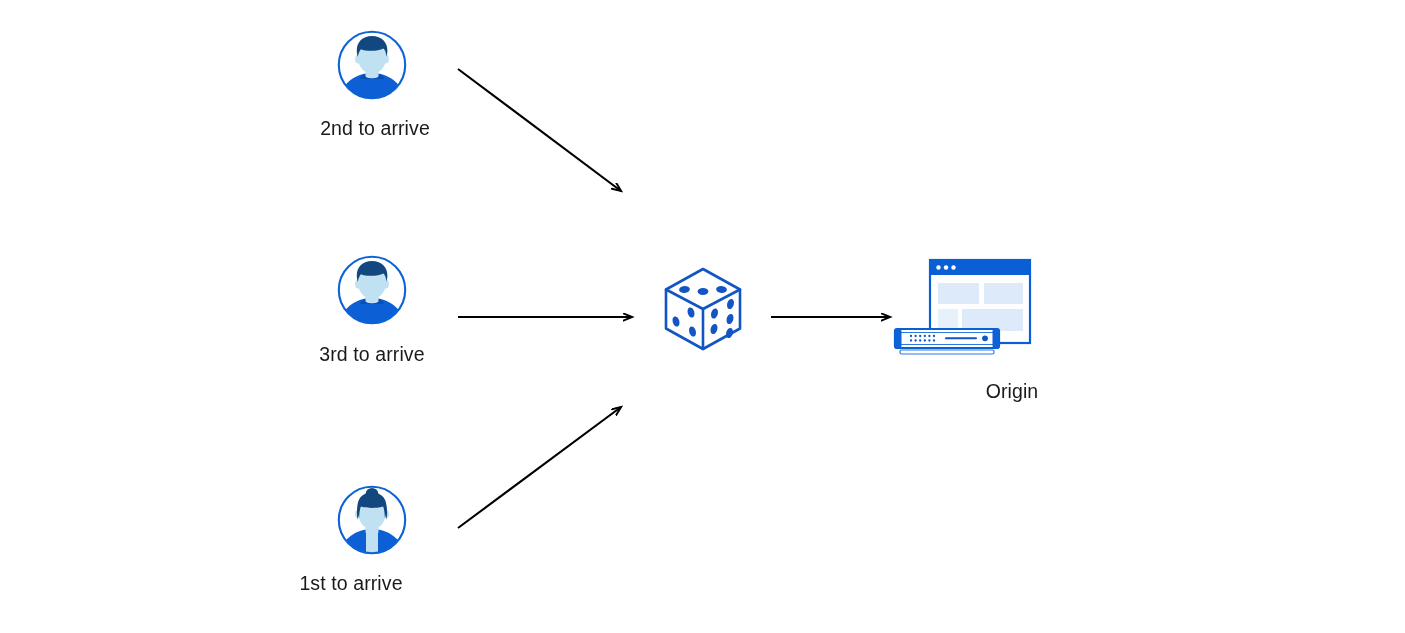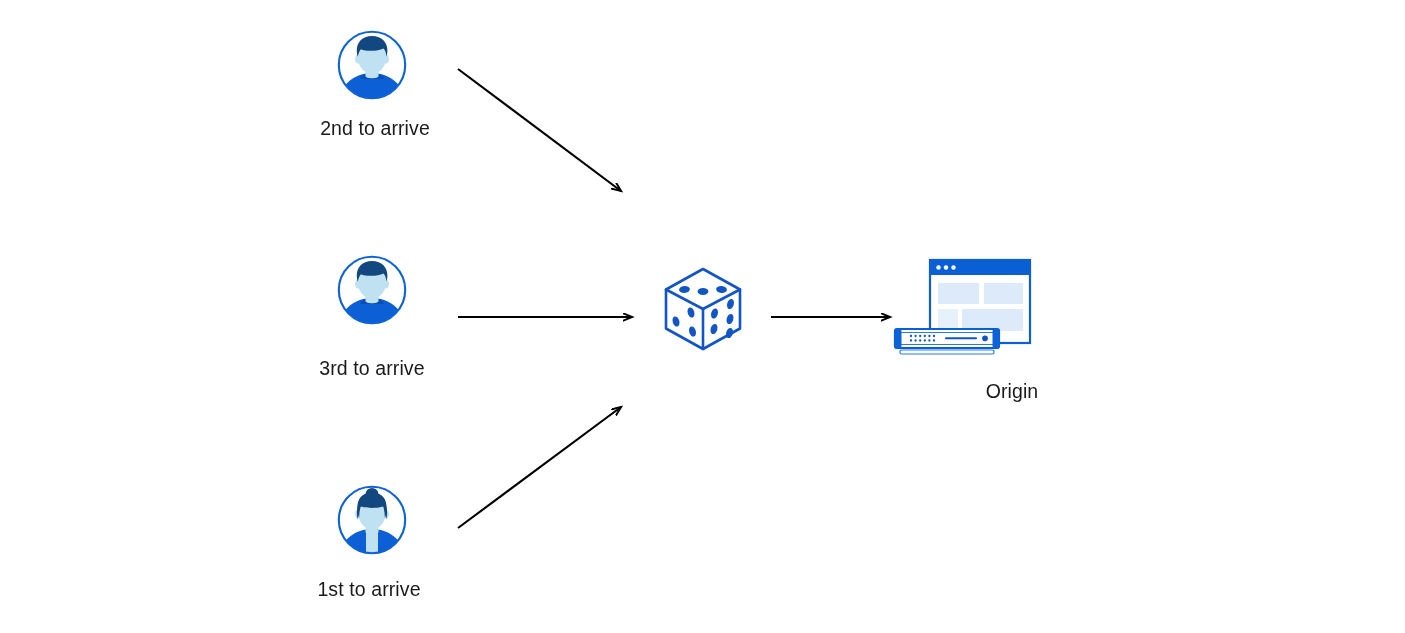--- a/index.html
+++ b/index.html
@@ -109,21 +109,21 @@
         <path d="M 29.5 36 L 42.5 36 L 42.5 47 C 42.5 50 29.5 50 29.5 47 Z" fill="#bfe1f2"></path>
         <path d="M 29.5 36 L 42.5 36 L 42.5 41 C 38 43.5 34 43.5 29.5 41 Z" fill="#a8d4ea"></path>
         <ellipse cx="22.4" cy="30" rx="3.3" ry="4.6" fill="#bfe1f2"></ellipse>
         <ellipse cx="49.6" cy="30" rx="3.3" ry="4.6" fill="#bfe1f2"></ellipse>
         <path d="M 36 8.5 C 46.5 8.5 50.5 16 50.5 26.5 C 50.5 36.5 45 44.5 36 44.5 C 27 44.5 21.5 36.5 21.5 26.5 C 21.5 16 25.5 8.5 36 8.5 Z" fill="#bfe1f2"></path>
         <path d="M 36 7 C 26 7 20.8 13.4 20.8 21.6 C 20.8 24.4 21.2 26.4 21.8 27.8 C 22.4 24.2 23.6 21.6 25 20.2 C 29.4 22.4 42 22.6 47.4 19.4 C 49.4 21 50.2 24.2 50.3 27.6 C 51 26.2 51.4 24.2 51.4 21.6 C 51.4 13.4 46 7 36 7 Z" fill="#12487f"></path>
       </g>
       <circle cx="36" cy="36" r="33.2" fill="none" stroke="#0b63d6" stroke-width="2.1"></circle>
     </svg>
   </div>
-  <div class="caption" style="left:372px; top:356px; transform:translateX(-50%);">3rd to arrive</div>
+  <div class="caption" style="left:372px; top:342px; transform:translateX(-50%);">3rd to arrive</div>
 
   <div class="node" style="left:336px; top:484px;">
     <svg width="72" height="72" viewBox="0 0 72 72">
       <defs>
         <clipPath id="clipC">
             <circle cx="36" cy="36" r="33.2"></circle>
           </clipPath>
       </defs>
       <circle cx="36" cy="36" r="33.2" fill="#ffffff"></circle>
       <g clip-path="url(#clipC)">
@@ -136,21 +136,21 @@
         <path d="M 36 9 C 46 9 50 16.5 50 27 C 50 37 44.8 45 36 45 C 27.2 45 22 37 22 27 C 22 16.5 26 9 36 9 Z" fill="#bfe1f2"></path>
 
         <ellipse cx="36" cy="9.3" rx="6.2" ry="5.2" fill="#12487f"></ellipse>
         <path d="M 36 8.5 C 25.5 8.5 21.3 15.5 21.3 24 C 21.3 27.8 22.1 31.4 23.2 33.6 C 23.2 29 23.8 25.2 24.9 22.6 C 29 23.9 33 24 36 24 C 39 24 43 23.9 47.1 22.6 C 48.2 25.2 48.8 29 48.8 33.6 C 49.9 31.4 50.7 27.8 50.7 24 C 50.7 15.5 46.5 8.5 36 8.5 Z" fill="#12487f"></path>
         <path d="M 22.6 20 C 20.6 25 20.4 30.5 21.8 35.5 C 22.6 31 23 26 24.4 21.8 Z" fill="#12487f"></path>
         <path d="M 49.4 20 C 51.4 25 51.6 30.5 50.2 35.5 C 49.4 31 49 26 47.6 21.8 Z" fill="#12487f"></path>
       </g>
       <circle cx="36" cy="36" r="33.2" fill="none" stroke="#0b63d6" stroke-width="2.1"></circle>
     </svg>
   </div>
-  <div class="caption" style="left:369px; top:571px; transform:translateX(-50%);margin-top:6px;">1st to arrive</div>
+  <div class="caption" style="left:351px; top:571px; transform:translateX(-50%);">1st to arrive</div>
 
   <div class="node" style="left:661px; top:265px;">
     <svg width="84" height="88" viewBox="0 0 84 88">
       <g fill="none" stroke="#1255c4" stroke-width="2.6" stroke-linejoin="round" stroke-linecap="round">
         <path d="M 42 4 L 79 24.5 L 79 63.5 L 42 84 L 5 63.5 L 5 24.5 Z"></path>
         <path d="M 5 24.5 L 42 44 L 79 24.5"></path>
         <path d="M 42 44 L 42 84"></path>
       </g>
 
       <g fill="#1255c4">

